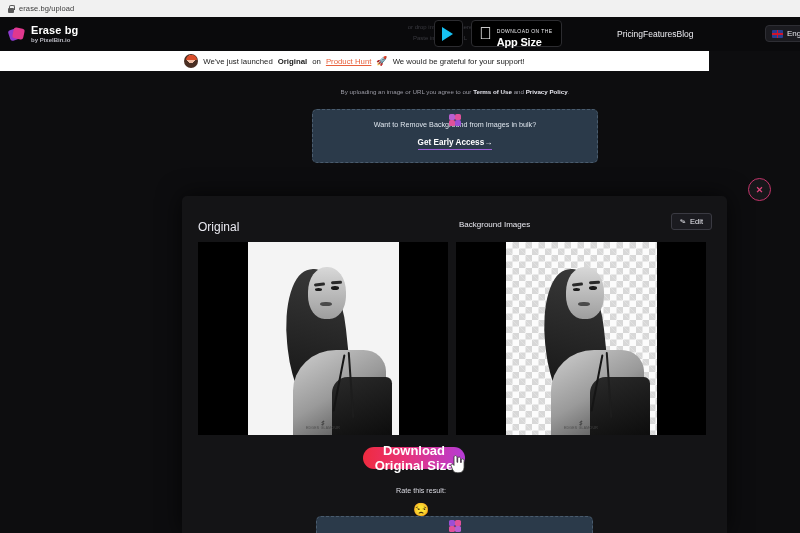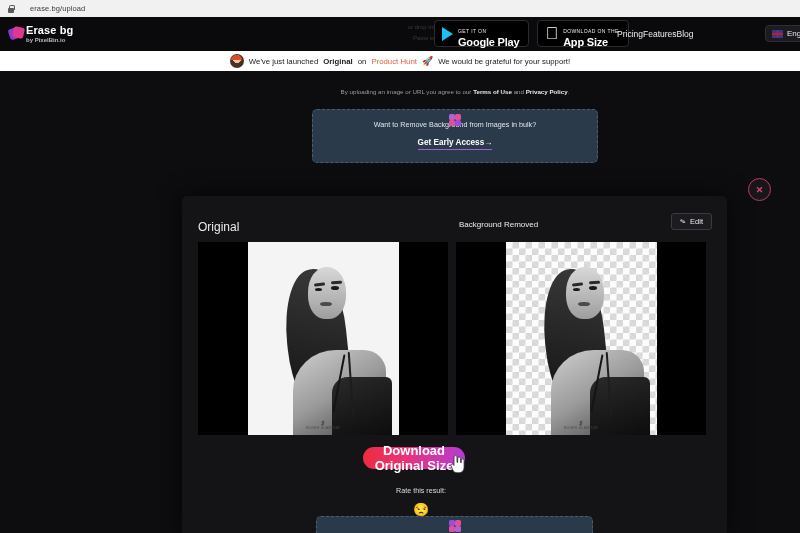--- a/index.html
+++ b/index.html
@@ -10,39 +10,39 @@
     -webkit-font-smoothing:antialiased;
   }
   .page { position:relative; width:800px; height:533px; overflow:hidden; }
 
   
   .browser-bar {
     position:absolute; top:0; left:0; width:800px; height:17px;
     background:#f1f1f1; display:flex; align-items:center;
   }
   .url-pill {
-    display:flex; align-items:center; gap:16px;
+    display:flex; align-items:center; gap:5px;
     margin-left:8px; font-size:7.5px; color:#3c3c3c; letter-spacing:.1px;
   }
   .lock-ico { width:6px; height:8px; position:relative; flex:0 0 auto; }
   .lock-ico::before{
     content:""; position:absolute; left:0; bottom:0; width:6px; height:5px;
     background:#5a5a5a; border-radius:1px;
   }
   .lock-ico::after{
     content:""; position:absolute; left:1.3px; top:0; width:3.4px; height:4px;
     border:1.1px solid #5a5a5a; border-bottom:none; border-radius:2px 2px 0 0;
   }
 
   
   .site-header{
     position:absolute; top:17px; left:0; width:800px; height:34px;
     background:#0a0a0c; display:flex; align-items:center;
   }
-  .brand{ display:flex; align-items:flex-start; margin-left:9px; }
+  .brand{ display:flex; align-items:flex-end; gap:5px; margin-left:9px; }
   .brand-mark{ width:17px; height:17px; position:relative; flex:0 0 auto; }
   .brand-mark .sq{
     position:absolute; width:11px; height:11px; border-radius:2.5px;
   }
   .brand-mark .sq.a{ left:0; top:3px; background:#8e3bd0; transform:rotate(-18deg); }
   .brand-mark .sq.b{ left:4px; top:2px; background:#e0388e; transform:rotate(12deg); }
   .brand-text{ line-height:1; }
   .brand-title{ font-size:11px; font-weight:700; color:#fff; letter-spacing:.1px; }
   .brand-sub{ font-size:6px; color:#b9b9c2; margin-top:1.5px; font-weight:600; }
 
@@ -80,35 +80,35 @@
     width:11px; height:8px; flex:0 0 auto; border-radius:1px;
     background:
       linear-gradient(to bottom, transparent 42%, #cf142b 42%, #cf142b 58%, transparent 58%),
       linear-gradient(to right, transparent 42%, #cf142b 42%, #cf142b 58%, transparent 58%),
       #2a3d8f;
   }
   .lang-text{ font-size:8px; color:#e8e8ee; white-space:nowrap; }
 
   
   .announce{
-    position:absolute; top:51px; left:0; width:800px; height:20px;
+    position:absolute; top:51px; left:0; width:709px; height:20px;
     background:#fff; color:#1a1a1a; display:flex; align-items:center;
     justify-content:center; gap:5px; font-size:7.8px;
   }
   .ph-avatar{
     width:14px; height:14px; border-radius:50%;
     background:radial-gradient(circle at 50% 36%, #f0bfa6 0 36%, transparent 37%), #4a2f23;
     position:relative; flex:0 0 auto;
   }
   .ph-avatar::after{
     content:""; position:absolute; left:1.5px; top:1px; width:11px; height:5px;
     border-radius:5px 5px 0 0; background:#d94e2b;
   }
   .announce b{ font-weight:700; }
-  .announce .ph-link{ color:#e8603c; font-weight:400; }
+  .announce .ph-link{ color:#e8603c; text-decoration:underline; font-weight:400; }
   .rocket{ font-size:9px; }
 
   
   .bg-body{
     position:absolute; top:71px; left:0; width:800px; height:462px;
     background:#0d0d0f;
   }
   .upload-col{
     position:absolute; left:312px; top:71px; width:286px;
   }
@@ -292,24 +292,20 @@
   </div>
 
   <div class="ghost-hints">
     <div>or drop image anywhere</div>
     <div>Paste image or URL</div>
   </div>
 
   <div class="store-badges">
     <a class="badge">
       <span class="gp-tri"></span>
-      <span>
-        <span class="sub">GET IT ON</span>
-        <div class="main">Google Play</div>
-      </span>
     </a>
     <a class="badge">
       <span class="apple-glyph"></span>
       <span>
         <span class="sub">Download on the</span>
         <div class="main">App Size</div>
       </span>
     </a>
   </div>
 
@@ -357,21 +353,21 @@
   </div>
 
   <div class="modal">
 
     <div class="modal-close">
       <span>✕</span>
     </div>
 
     <div class="modal-head">
       <div class="lbl-original">Original</div>
-      <div class="lbl-removed">Background Removed</div>
+      <div class="lbl-removed">Background Images</div>
       <button class="edit-btn">
         <span class="pencil">✎</span>
         <span>Edit</span>
       </button>
     </div>
 
     <div class="panes">
       <div class="pane">
         <div class="photo solid">
           <div class="portrait">

